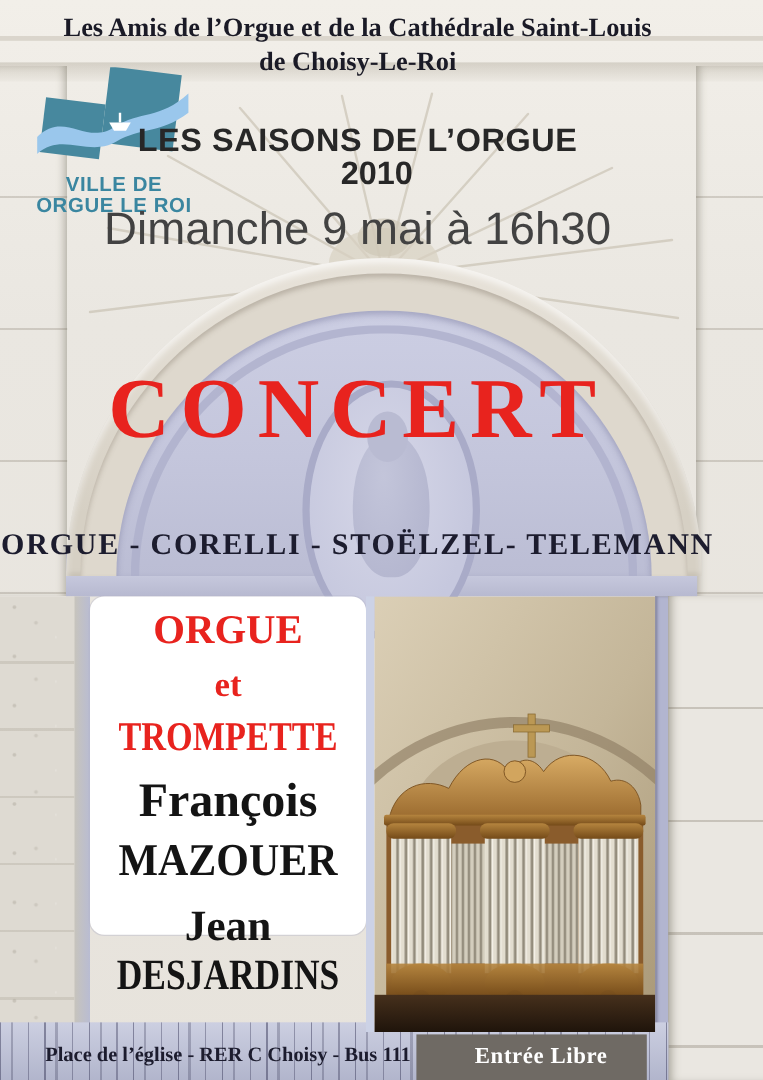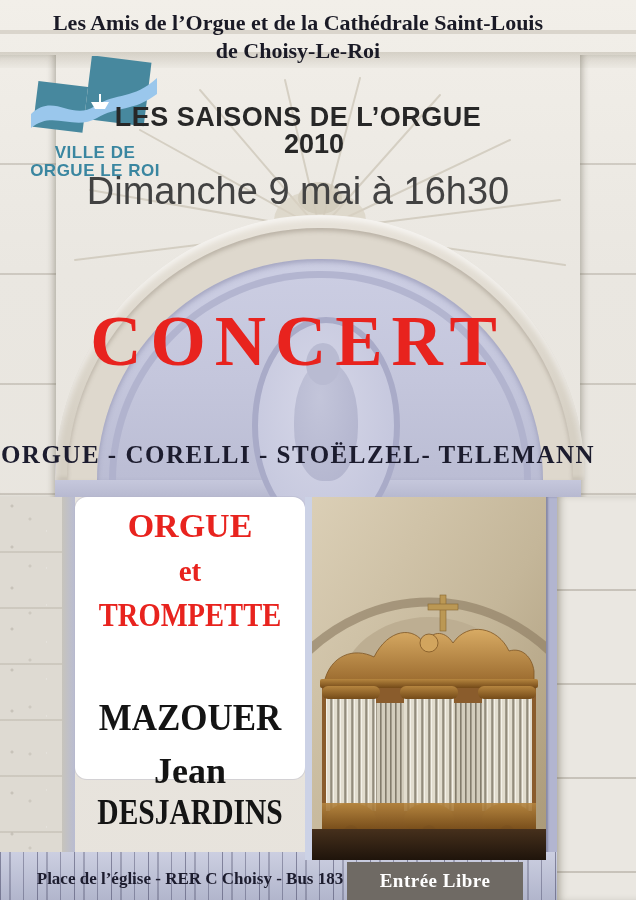--- a/index.html
+++ b/index.html
@@ -66,21 +66,21 @@
   .pilaster-low-right{left:557px;top:497px;width:79px;height:403px;background:#eae7e1;
     background-image:repeating-linear-gradient(180deg,transparent 0 92px,rgba(120,110,95,.3) 92px 94px);
     box-shadow:inset 6px 0 8px -4px rgba(90,85,70,.5);}
   .band-bottom{left:0;top:852px;width:557px;height:48px;z-index:3;background:#bbbfd7;
     background-image:
       repeating-linear-gradient(90deg,rgba(60,60,92,.5) 0 1px,transparent 1px 9px,
         rgba(50,50,80,.28) 9px 11px,transparent 11px 23px,
         rgba(60,60,92,.4) 23px 24px,transparent 24px 37px),
       linear-gradient(180deg,rgba(255,255,255,.25),rgba(0,0,0,.05));}
   .entree-box{left:347px;top:862px;width:176px;height:38px;background:#6f6a64;z-index:6;
-    display:flex;align-items:center;justify-content:center;}
+    display:flex;align-items:center;justify-content:center;padding-left:16px;}
   
   .t-center{left:0;width:596px;text-align:center;}
   .assoc1{top:10px;font-size:22px;font-weight:bold;color:#1a1a26;z-index:5;}
   .assoc2{top:38px;font-size:22px;font-weight:bold;color:#1a1a26;z-index:5;}
   .series{top:102px;font-family:"Liberation Sans","DejaVu Sans",sans-serif;
     font-size:27px;font-weight:bold;color:#272727;z-index:5;letter-spacing:.5px;}
   .year{top:129px;font-family:"Liberation Sans","DejaVu Sans",sans-serif;
     font-size:27px;font-weight:bold;color:#272727;z-index:5;padding-left:16px;}
   .dateline{top:170px;font-family:"Liberation Sans","DejaVu Sans",sans-serif;
     font-size:38px;font-weight:normal;color:#424242;z-index:5;}
@@ -173,20 +173,21 @@
   <div class="abs t-center series">LES SAISONS DE L’ORGUE</div>
   <div class="abs t-center year">2010</div>
   <div class="abs t-center dateline">Dimanche 9 mai à 16h30</div>
   <div class="abs t-center concert">CONCERT</div>
   <div class="abs t-center composers">ORGUE - CORELLI - STOËLZEL- TELEMANN</div>
 
   <div class="abs panel-white">
     <div class="abs pline pred" style="top:12px;font-size:34px;">ORGUE</div>
     <div class="abs pline pred" style="top:60px;font-size:29px;">et</div>
     <div class="abs pline pred" style="top:101px;font-size:34px;transform:scaleX(.84);transform-origin:center;">TROMPETTE</div>
+    <div class="abs pline pblk" style="top:150px;font-size:40px;">François</div>
     <div class="abs pline pblk" style="top:201px;font-size:38px;transform:scaleX(.92);transform-origin:center;">MAZOUER</div>
     <div class="abs pline pblk" style="top:256px;font-size:36px;">Jean</div>
     <div class="abs pline pblk" style="top:297px;font-size:36px;transform:scaleX(.82);transform-origin:center;">DESJARDINS</div>
   </div>
 
   <div class="abs gap-strip"></div>
 
   <svg class="abs photo" width="234" height="363" viewBox="0 0 234 363">
     <defs>
       <linearGradient id="vault" x1="0" y1="0" x2="1" y2="1">
@@ -245,18 +246,18 @@
     <g>
       <rect x="170" y="196" width="50" height="118" fill="url(#pipes)"></rect>
       <rect x="166" y="189" width="58" height="13" rx="6" fill="url(#wood2)"></rect>
       <ellipse cx="195" cy="322" rx="25" ry="16" fill="url(#wood2)"></ellipse>
       <ellipse cx="195" cy="340" rx="9" ry="12" fill="#5d3c1c"></ellipse>
     </g>
     <rect x="10" y="306" width="214" height="28" fill="url(#wood2)" opacity=".9"></rect>
     <rect x="0" y="332" width="234" height="31" fill="url(#parapet)"></rect>
   </svg>
 
-  <div class="abs footer-loc">Place de l’église - RER C Choisy - Bus 183</div>
+  <div class="abs footer-loc">Place de l’église - RER C Choisy - Bus 111</div>
   <div class="abs entree-box">
     <span class="entree">Entrée Libre</span>
   </div>
 
 </div>
 
 </body></html>

